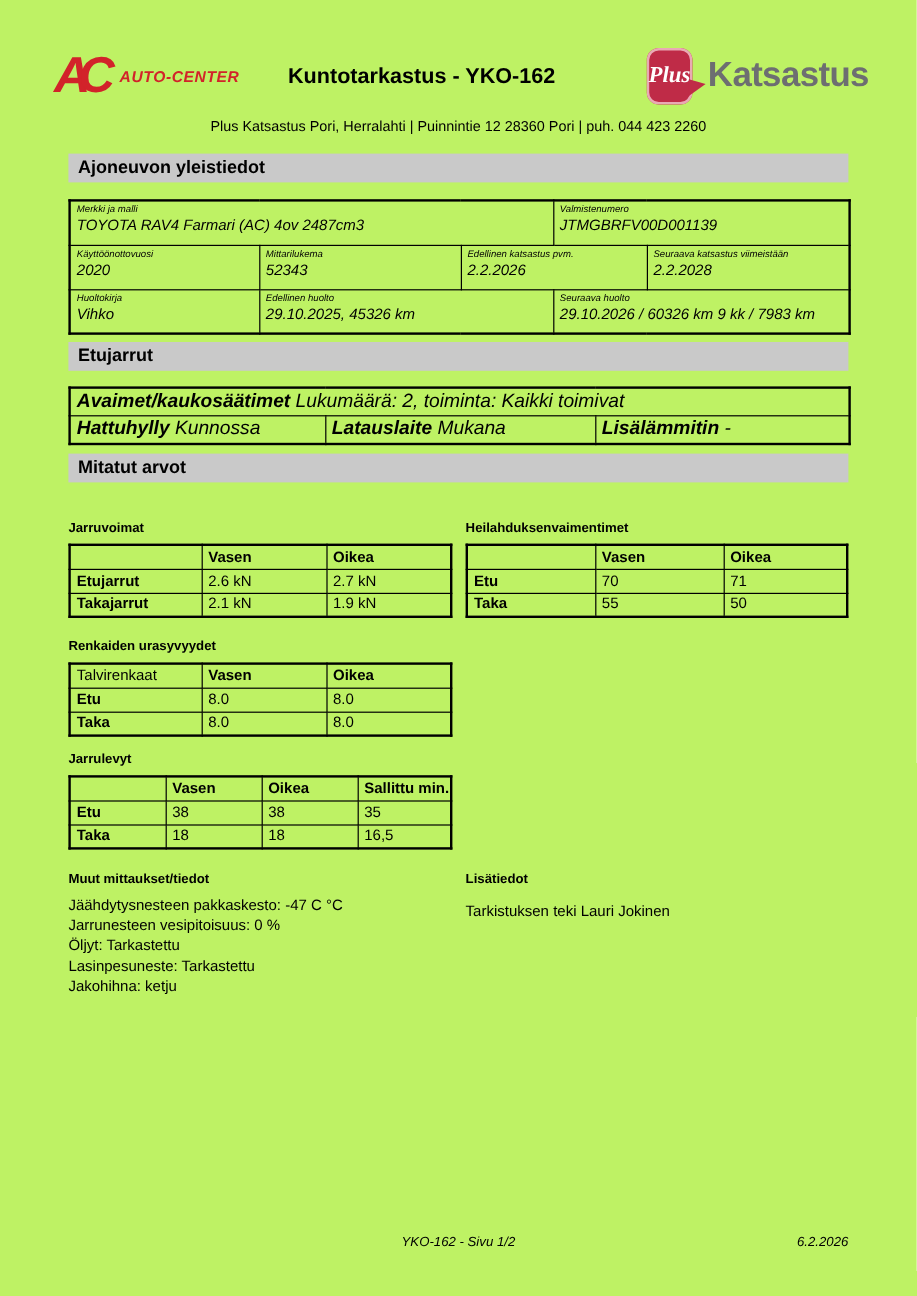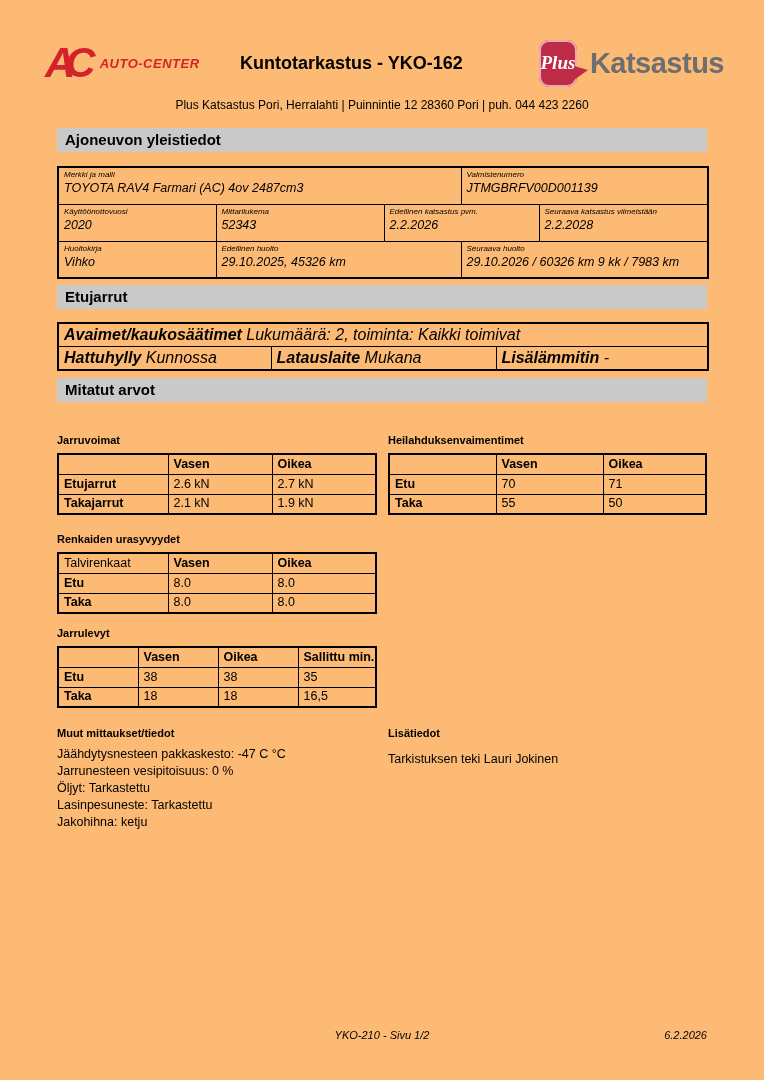--- a/index.html
+++ b/index.html
@@ -2,21 +2,21 @@
 <html><head>
 <meta charset="utf-8">
 <style>
   * { margin: 0; padding: 0; box-sizing: border-box; }
   html, body { background: #ffffff; }
   body { font-family: "Liberation Sans", sans-serif; color: #000; }
   .page {
     position: relative;
     width: 764px;
     height: 1080px;
-    background: #fdba74;
+    background: #bef264;
     overflow: hidden;
   }
 
   
   .header {
     display: flex;
     align-items: center;
     padding: 34px 40px 0 45px;
     height: 92px;
   }
@@ -382,17 +382,17 @@
       </div>
       <div class="notes-right">
         <div class="caption">Lisätiedot</div>
         <div class="extra-text">Tarkistuksen teki Lauri Jokinen</div>
       </div>
     </div>
 
   </div>
 
   <div class="footer">
-    <div class="footer-center">YKO-210 - Sivu 1/2</div>
+    <div class="footer-center">YKO-162 - Sivu 1/2</div>
     <div class="footer-right">6.2.2026</div>
   </div>
 
 </div>
 
 </body></html>

